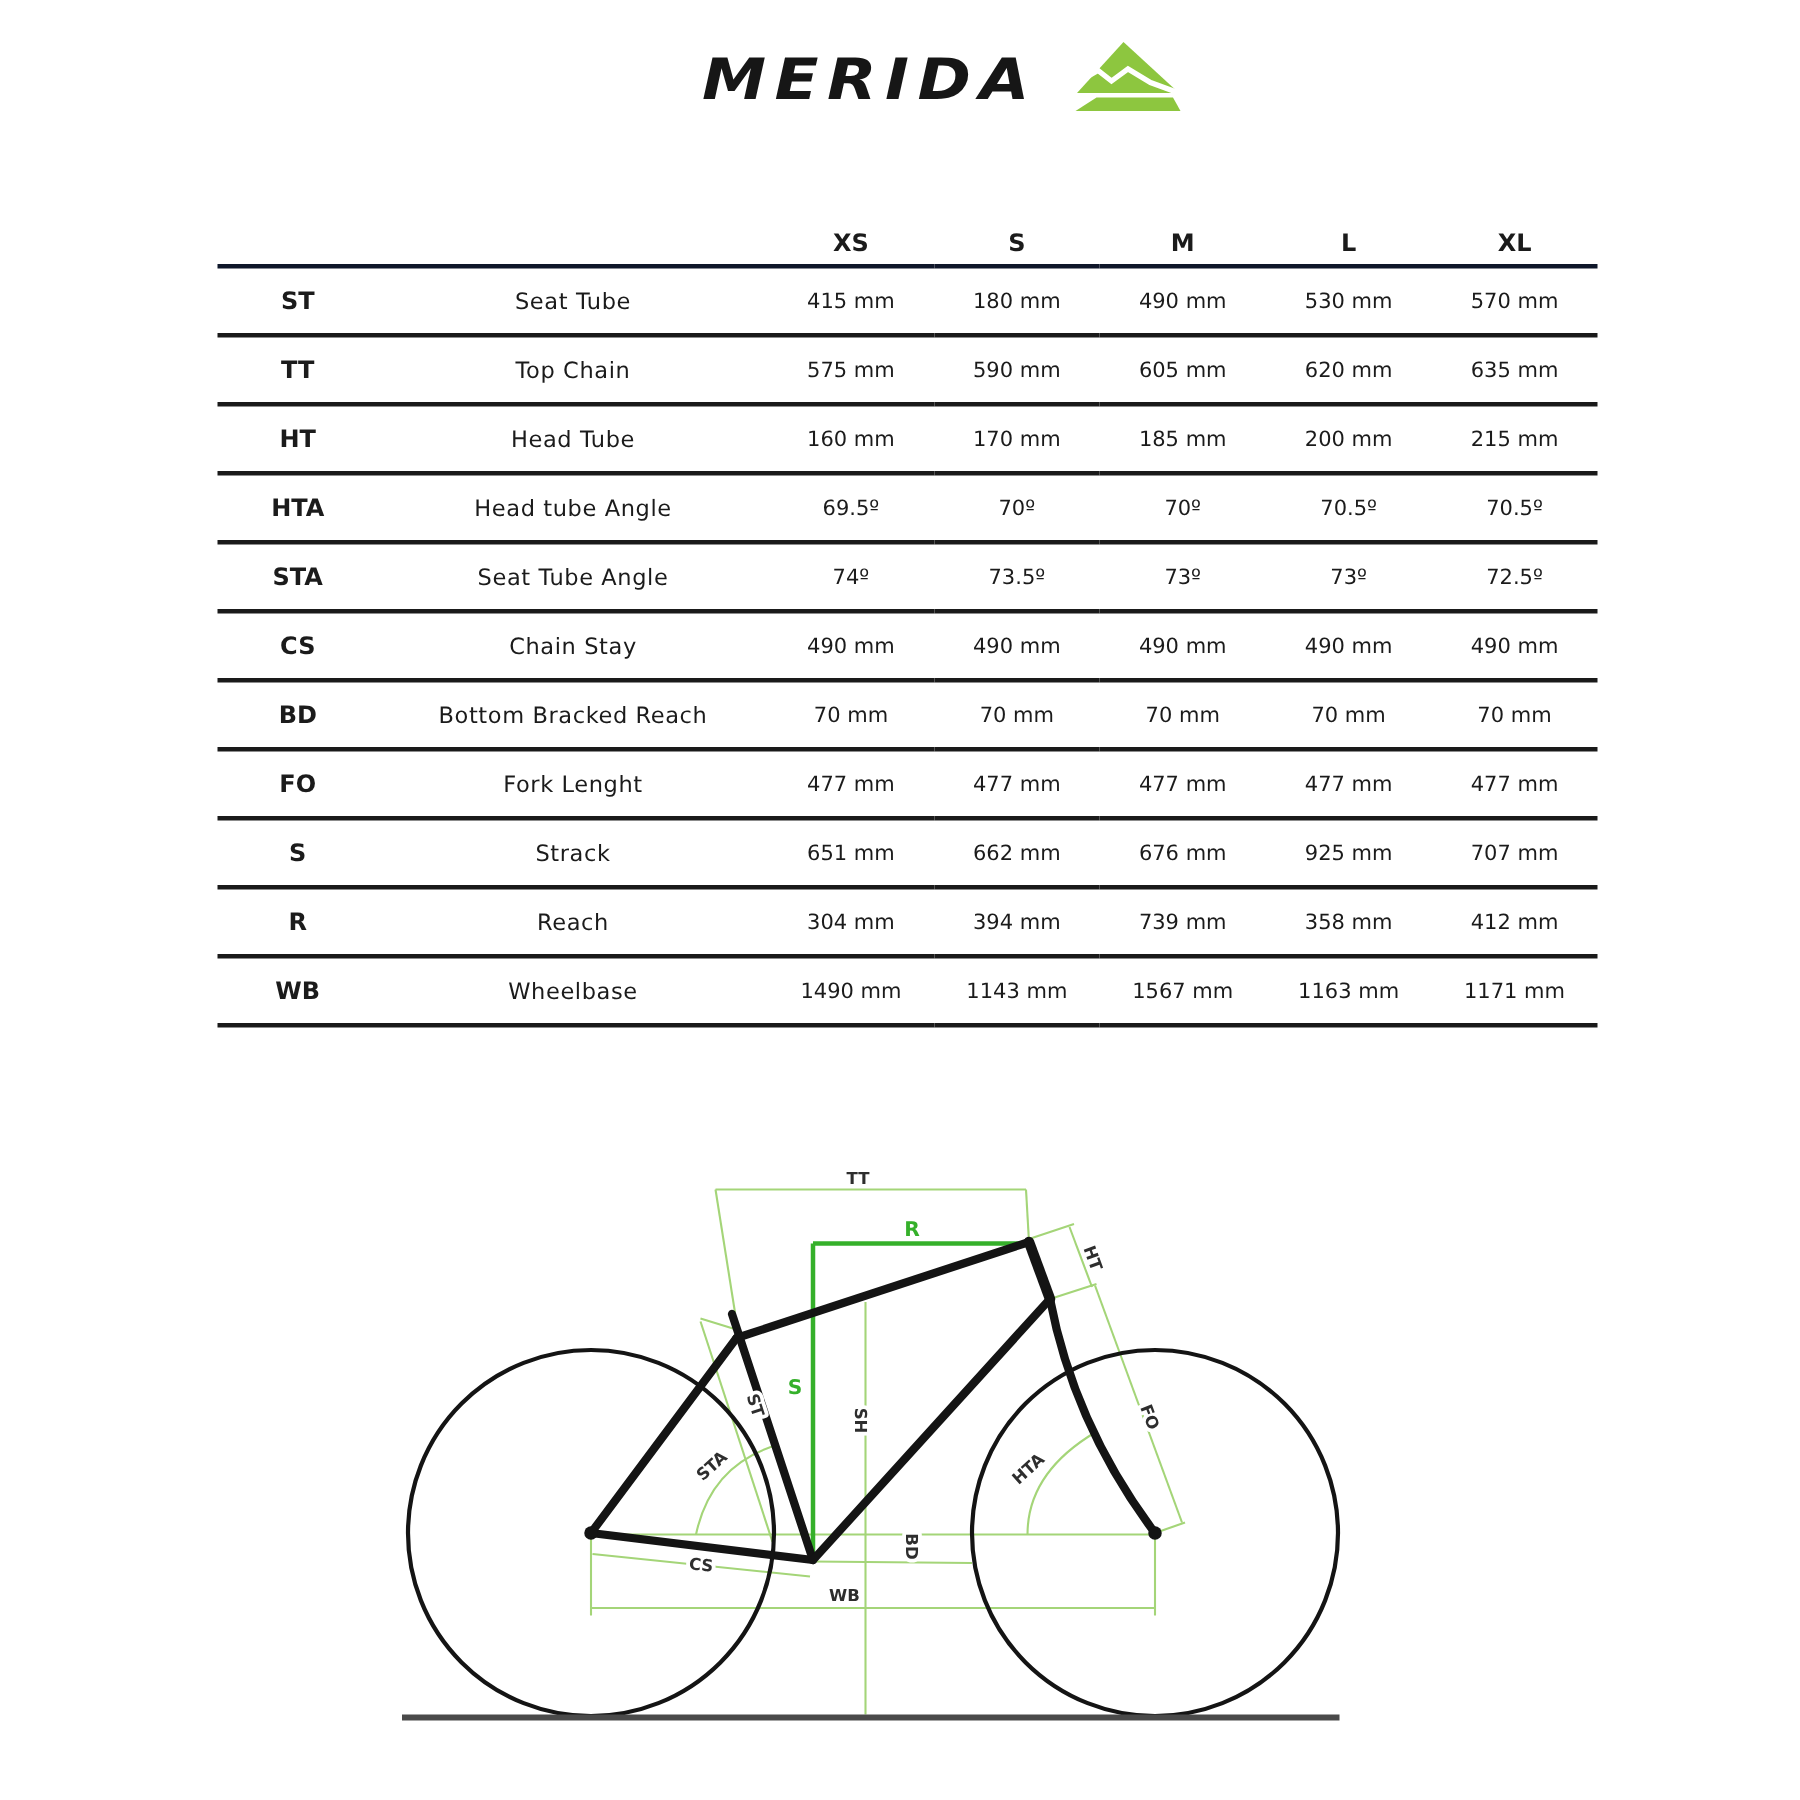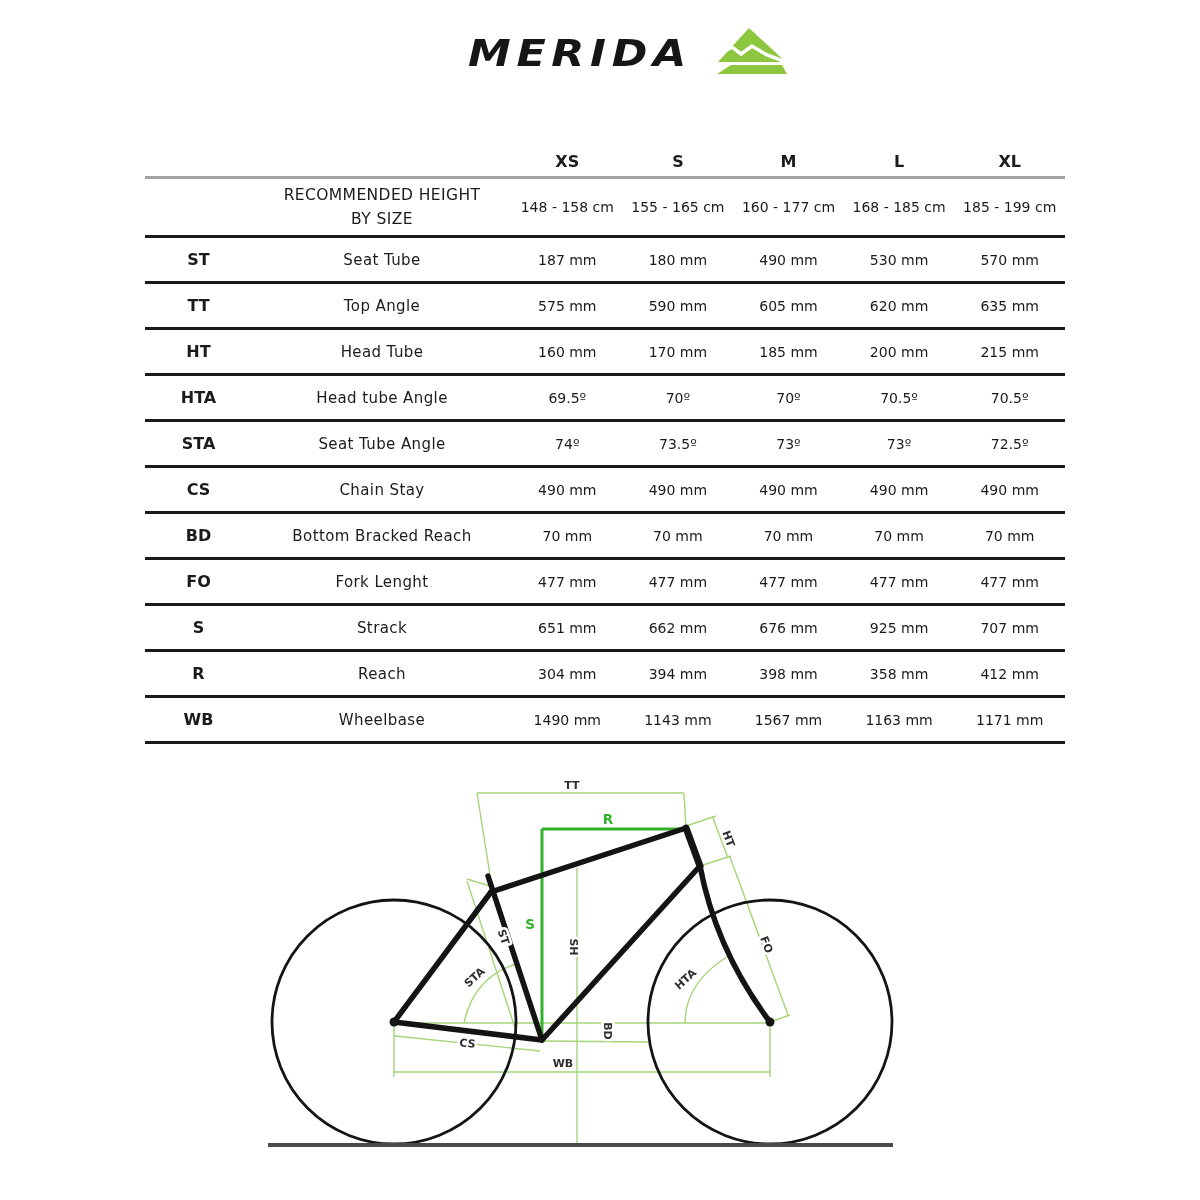--- a/index.html
+++ b/index.html
@@ -12,21 +12,21 @@
             font-family:"DejaVu Sans","Liberation Sans",sans-serif;
             font-style:italic;font-weight:900;font-size:38px;letter-spacing:5px;
             transform:scaleX(1.13);transform-origin:left center;color:#161616;}
   .mountain{position:absolute;left:699px;top:26px;}
 
   
   .geo-table{position:absolute;left:145px;top:146px;width:920px;
              border-collapse:collapse;table-layout:fixed;}
   .geo-table td{border-bottom:3px solid #1a1a1a;text-align:center;
                 vertical-align:middle;padding:0;}
-  tr.sizes-row td{height:30px;font-weight:bold;font-size:16px;border-bottom:3px solid #a3a3a3;}
+  tr.sizes-row td{height:30px;font-weight:bold;font-size:16px;border-bottom:3px solid #0f172a;}
   tr.heights-row td{height:56px;font-size:14px;}
   .rec-label{font-size:15.5px;letter-spacing:.4px;line-height:1.55;}
   tr.data-row td{height:43px;}
   td.code{font-weight:bold;font-size:16px;}
   td.name{font-size:15px;letter-spacing:.4px;}
   td.val{font-size:14px;}
 
   
   .diagram{position:absolute;left:250px;top:748px;}
   .dim{stroke:#a4d578;stroke-width:1.4;fill:none;}
@@ -67,46 +67,32 @@
   <tbody>
     <tr class="sizes-row">
       <td></td>
       <td></td>
       <td>XS</td>
       <td>S</td>
       <td>M</td>
       <td>L</td>
       <td>XL</td>
     </tr>
-    <tr class="heights-row">
-      <td></td>
-      <td>
-        <div class="rec-label">
-          <div>RECOMMENDED HEIGHT</div>
-          <div>BY SIZE</div>
-        </div>
-      </td>
-      <td class="val">148 - 158 cm</td>
-      <td class="val">155 - 165 cm</td>
-      <td class="val">160 - 177 cm</td>
-      <td class="val">168 - 185 cm</td>
-      <td class="val">185 - 199 cm</td>
-    </tr>
   <tr class="data-row">
         <td class="code">ST</td>
         <td class="name">Seat Tube</td>
-        <td class="val">187 mm</td>
+        <td class="val">415 mm</td>
         <td class="val">180 mm</td>
         <td class="val">490 mm</td>
         <td class="val">530 mm</td>
         <td class="val">570 mm</td>
       </tr>
       <tr class="data-row">
         <td class="code">TT</td>
-        <td class="name">Top Angle</td>
+        <td class="name">Top Chain</td>
         <td class="val">575 mm</td>
         <td class="val">590 mm</td>
         <td class="val">605 mm</td>
         <td class="val">620 mm</td>
         <td class="val">635 mm</td>
       </tr>
       <tr class="data-row">
         <td class="code">HT</td>
         <td class="name">Head Tube</td>
         <td class="val">160 mm</td>
@@ -167,21 +153,21 @@
         <td class="val">662 mm</td>
         <td class="val">676 mm</td>
         <td class="val">925 mm</td>
         <td class="val">707 mm</td>
       </tr>
       <tr class="data-row">
         <td class="code">R</td>
         <td class="name">Reach</td>
         <td class="val">304 mm</td>
         <td class="val">394 mm</td>
-        <td class="val">398 mm</td>
+        <td class="val">739 mm</td>
         <td class="val">358 mm</td>
         <td class="val">412 mm</td>
       </tr>
       <tr class="data-row">
         <td class="code">WB</td>
         <td class="name">Wheelbase</td>
         <td class="val">1490 mm</td>
         <td class="val">1143 mm</td>
         <td class="val">1567 mm</td>
         <td class="val">1163 mm</td>

